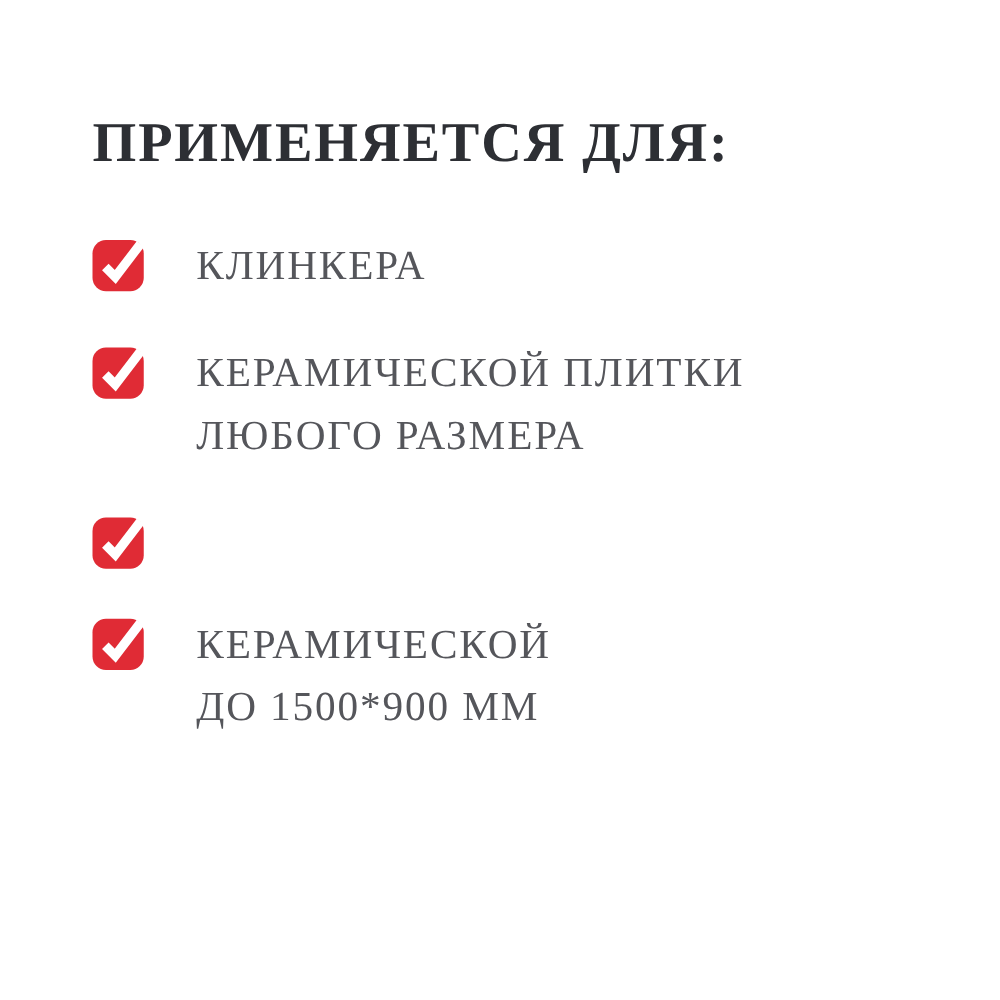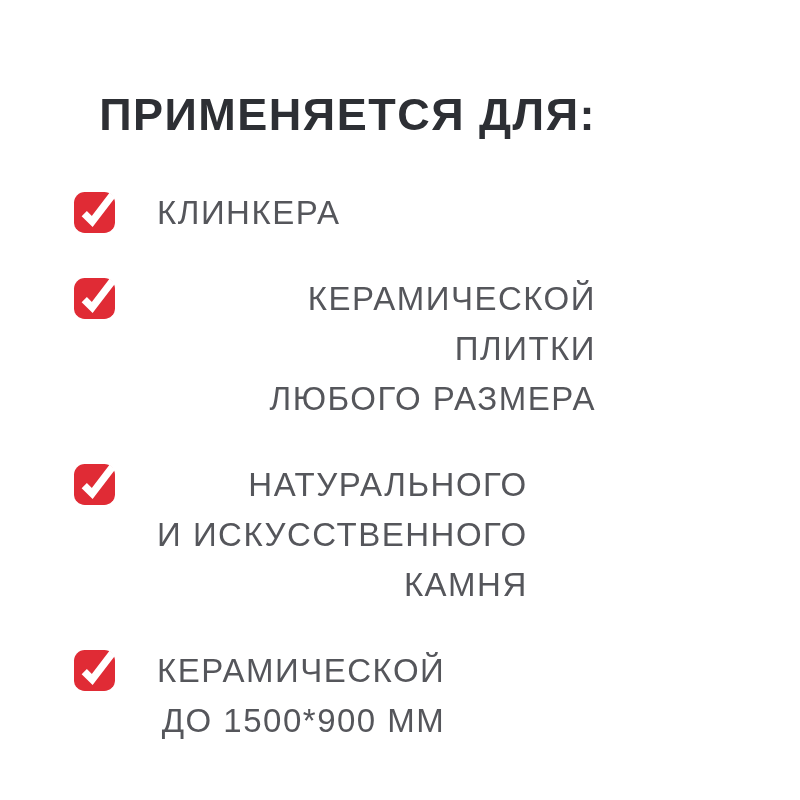--- a/index.html
+++ b/index.html
@@ -5,25 +5,24 @@
   html, body {
     margin: 0;
     padding: 0;
     background: #ffffff;
   }
   .page {
     position: relative;
     width: 636px;
     height: 800px;
     background: #ffffff;
-    font-family: Liberation Sans, sans-serif;
+    font-family: Liberation Serif, serif;
     overflow: hidden;
     box-sizing: border-box;
     padding: 90px 40px 0 74px;
-    text-align: right;
   }
   .title {
     margin: 0 0 48px 0;
     font-size: 45px;
     line-height: 1.1;
     font-weight: 700;
     letter-spacing: 1.5px;
     color: #2d2f34;
   }
   .list {
@@ -85,25 +84,20 @@
           <div class="line">ЛЮБОГО РАЗМЕРА</div>
         </div>
       </li>
       <li class="item">
         <span class="check">
           <svg width="41" height="41" viewBox="0 0 40 40" xmlns="http://www.w3.org/2000/svg">
             <rect x="0" y="0" width="40" height="40" rx="10.5" fill="#e02b35"></rect>
             <path d="M10 21 L17.8 28.8 L37.5 3" fill="none" stroke="#ffffff" stroke-width="7.2"></path>
           </svg>
         </span>
-        <div class="item-text">
-          <div class="line">НАТУРАЛЬНОГО</div>
-          <div class="line">И ИСКУССТВЕННОГО</div>
-          <div class="line">КАМНЯ</div>
-        </div>
       </li>
       <li class="item">
         <span class="check">
           <svg width="41" height="41" viewBox="0 0 40 40" xmlns="http://www.w3.org/2000/svg">
             <rect x="0" y="0" width="40" height="40" rx="10.5" fill="#e02b35"></rect>
             <path d="M10 21 L17.8 28.8 L37.5 3" fill="none" stroke="#ffffff" stroke-width="7.2"></path>
           </svg>
         </span>
         <div class="item-text">
           <div class="line">КЕРАМИЧЕСКОЙ</div>

